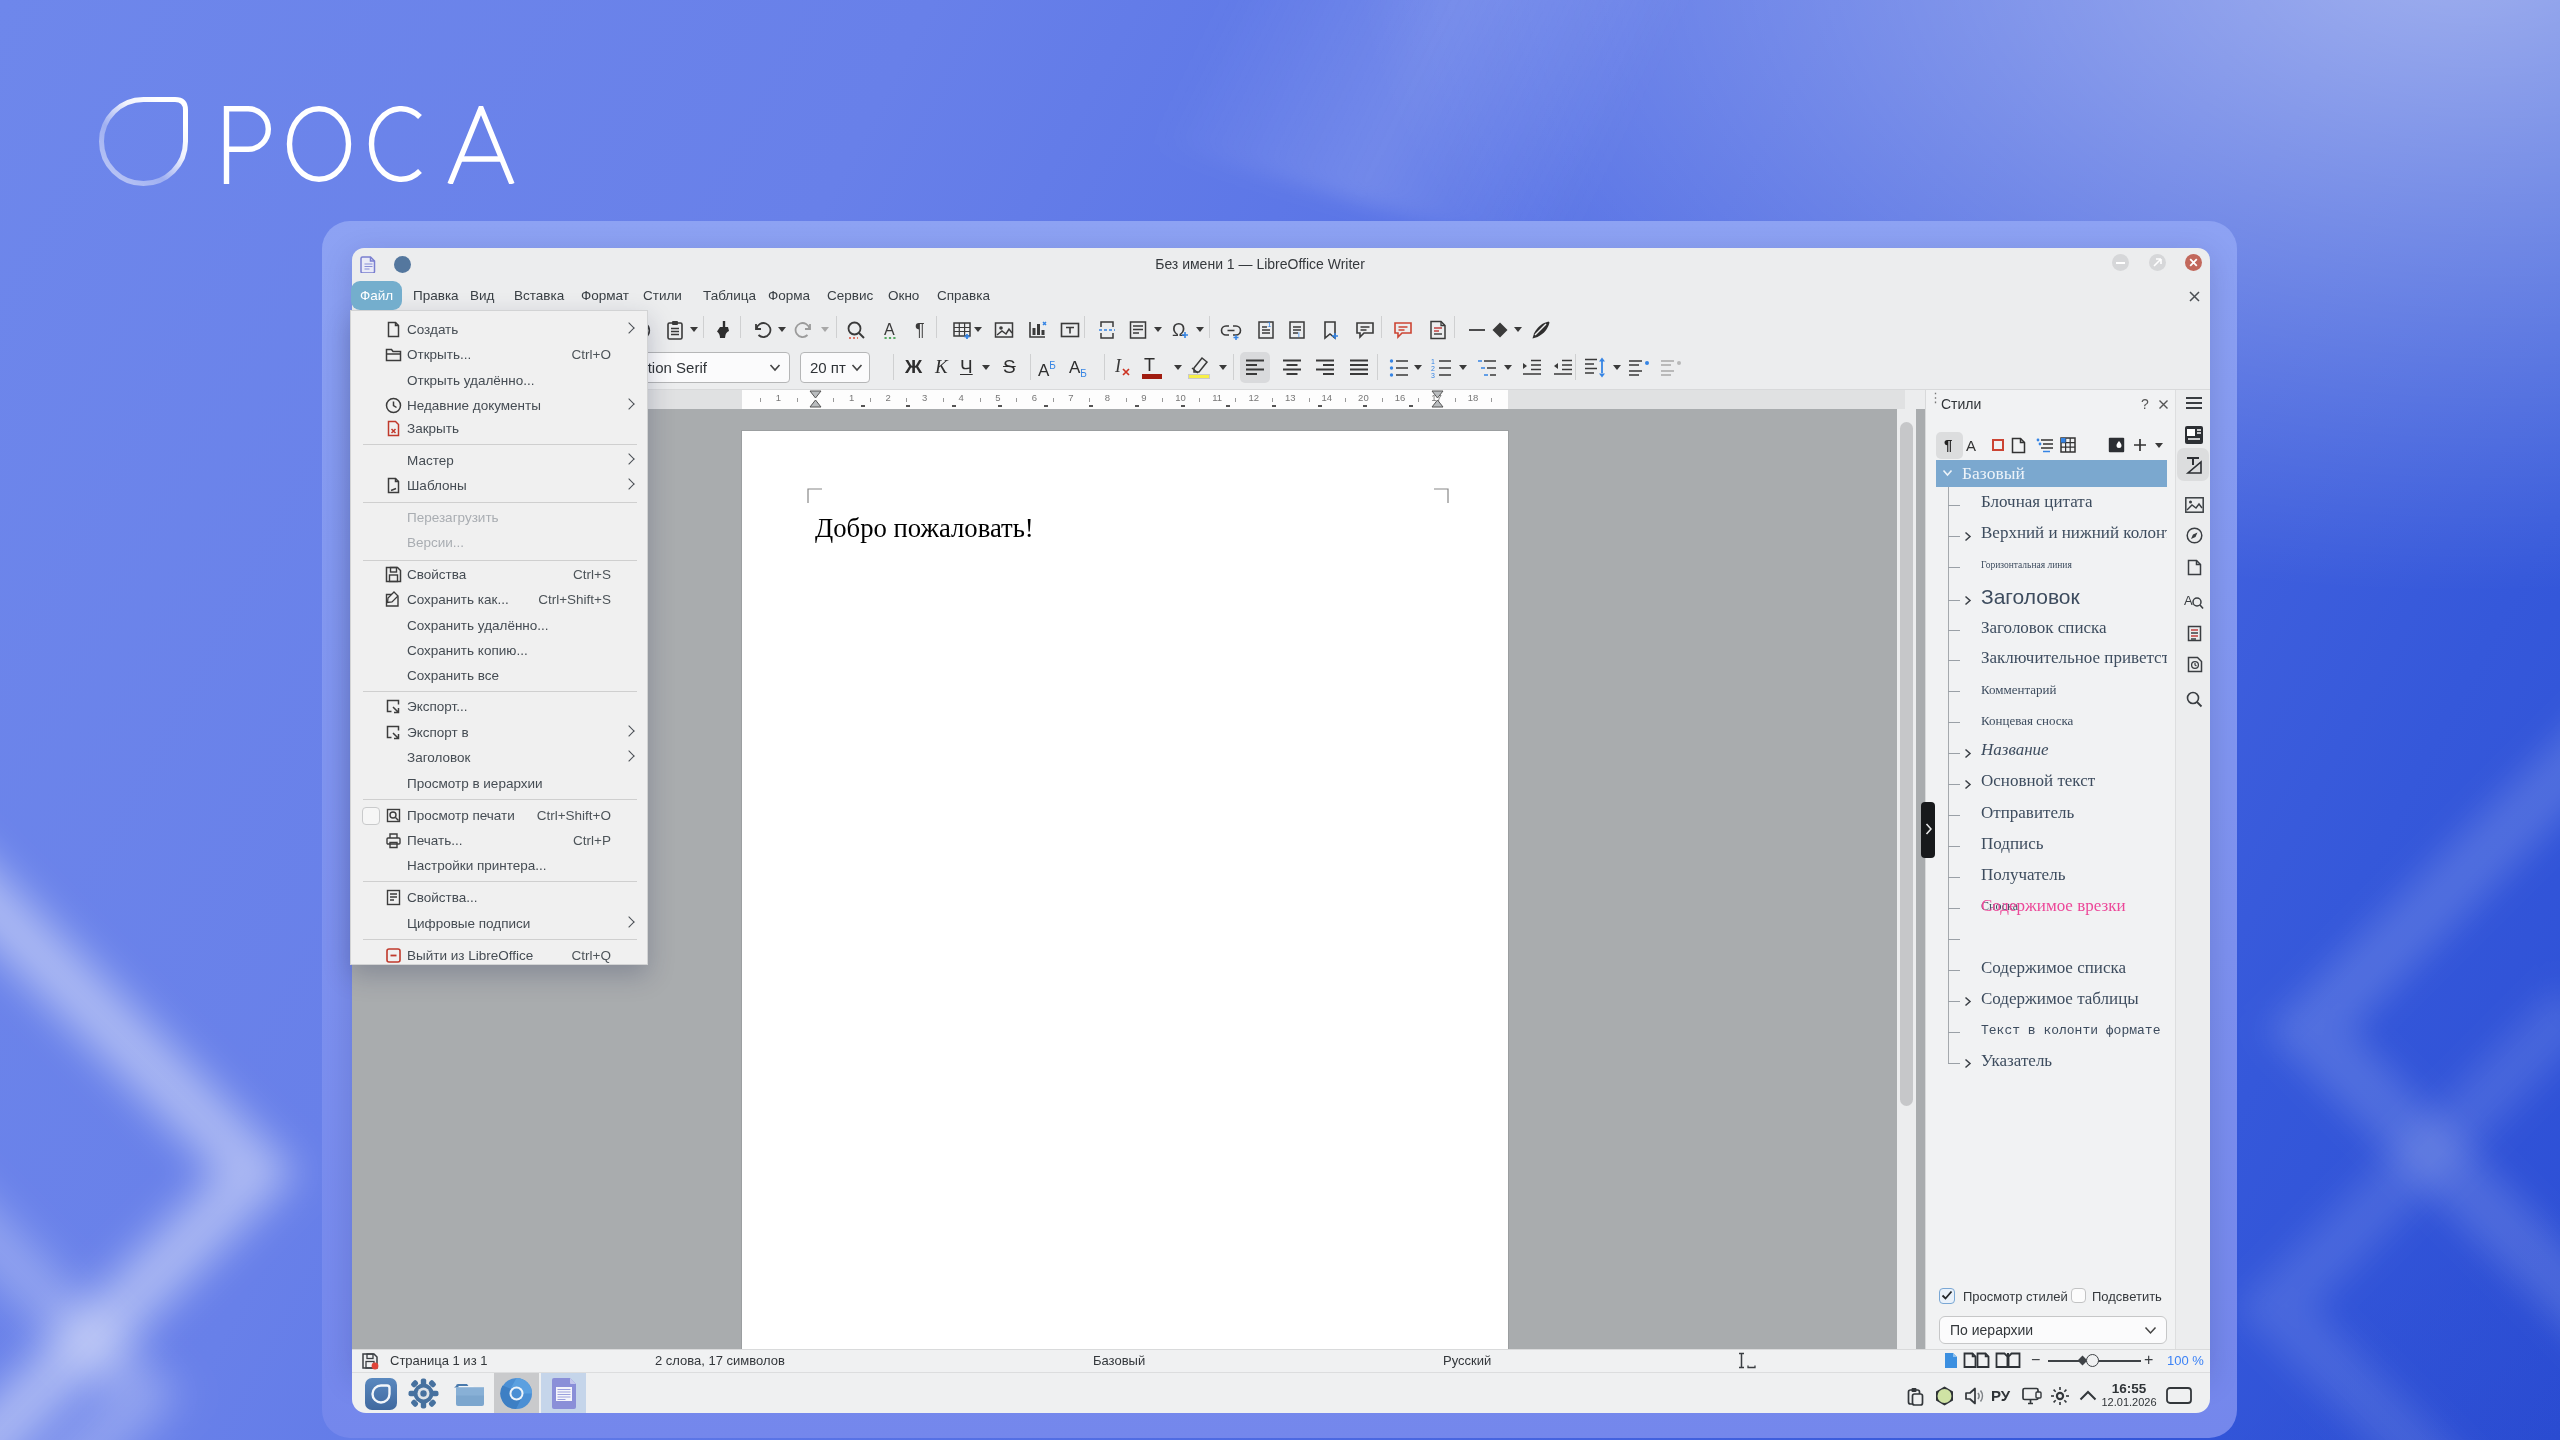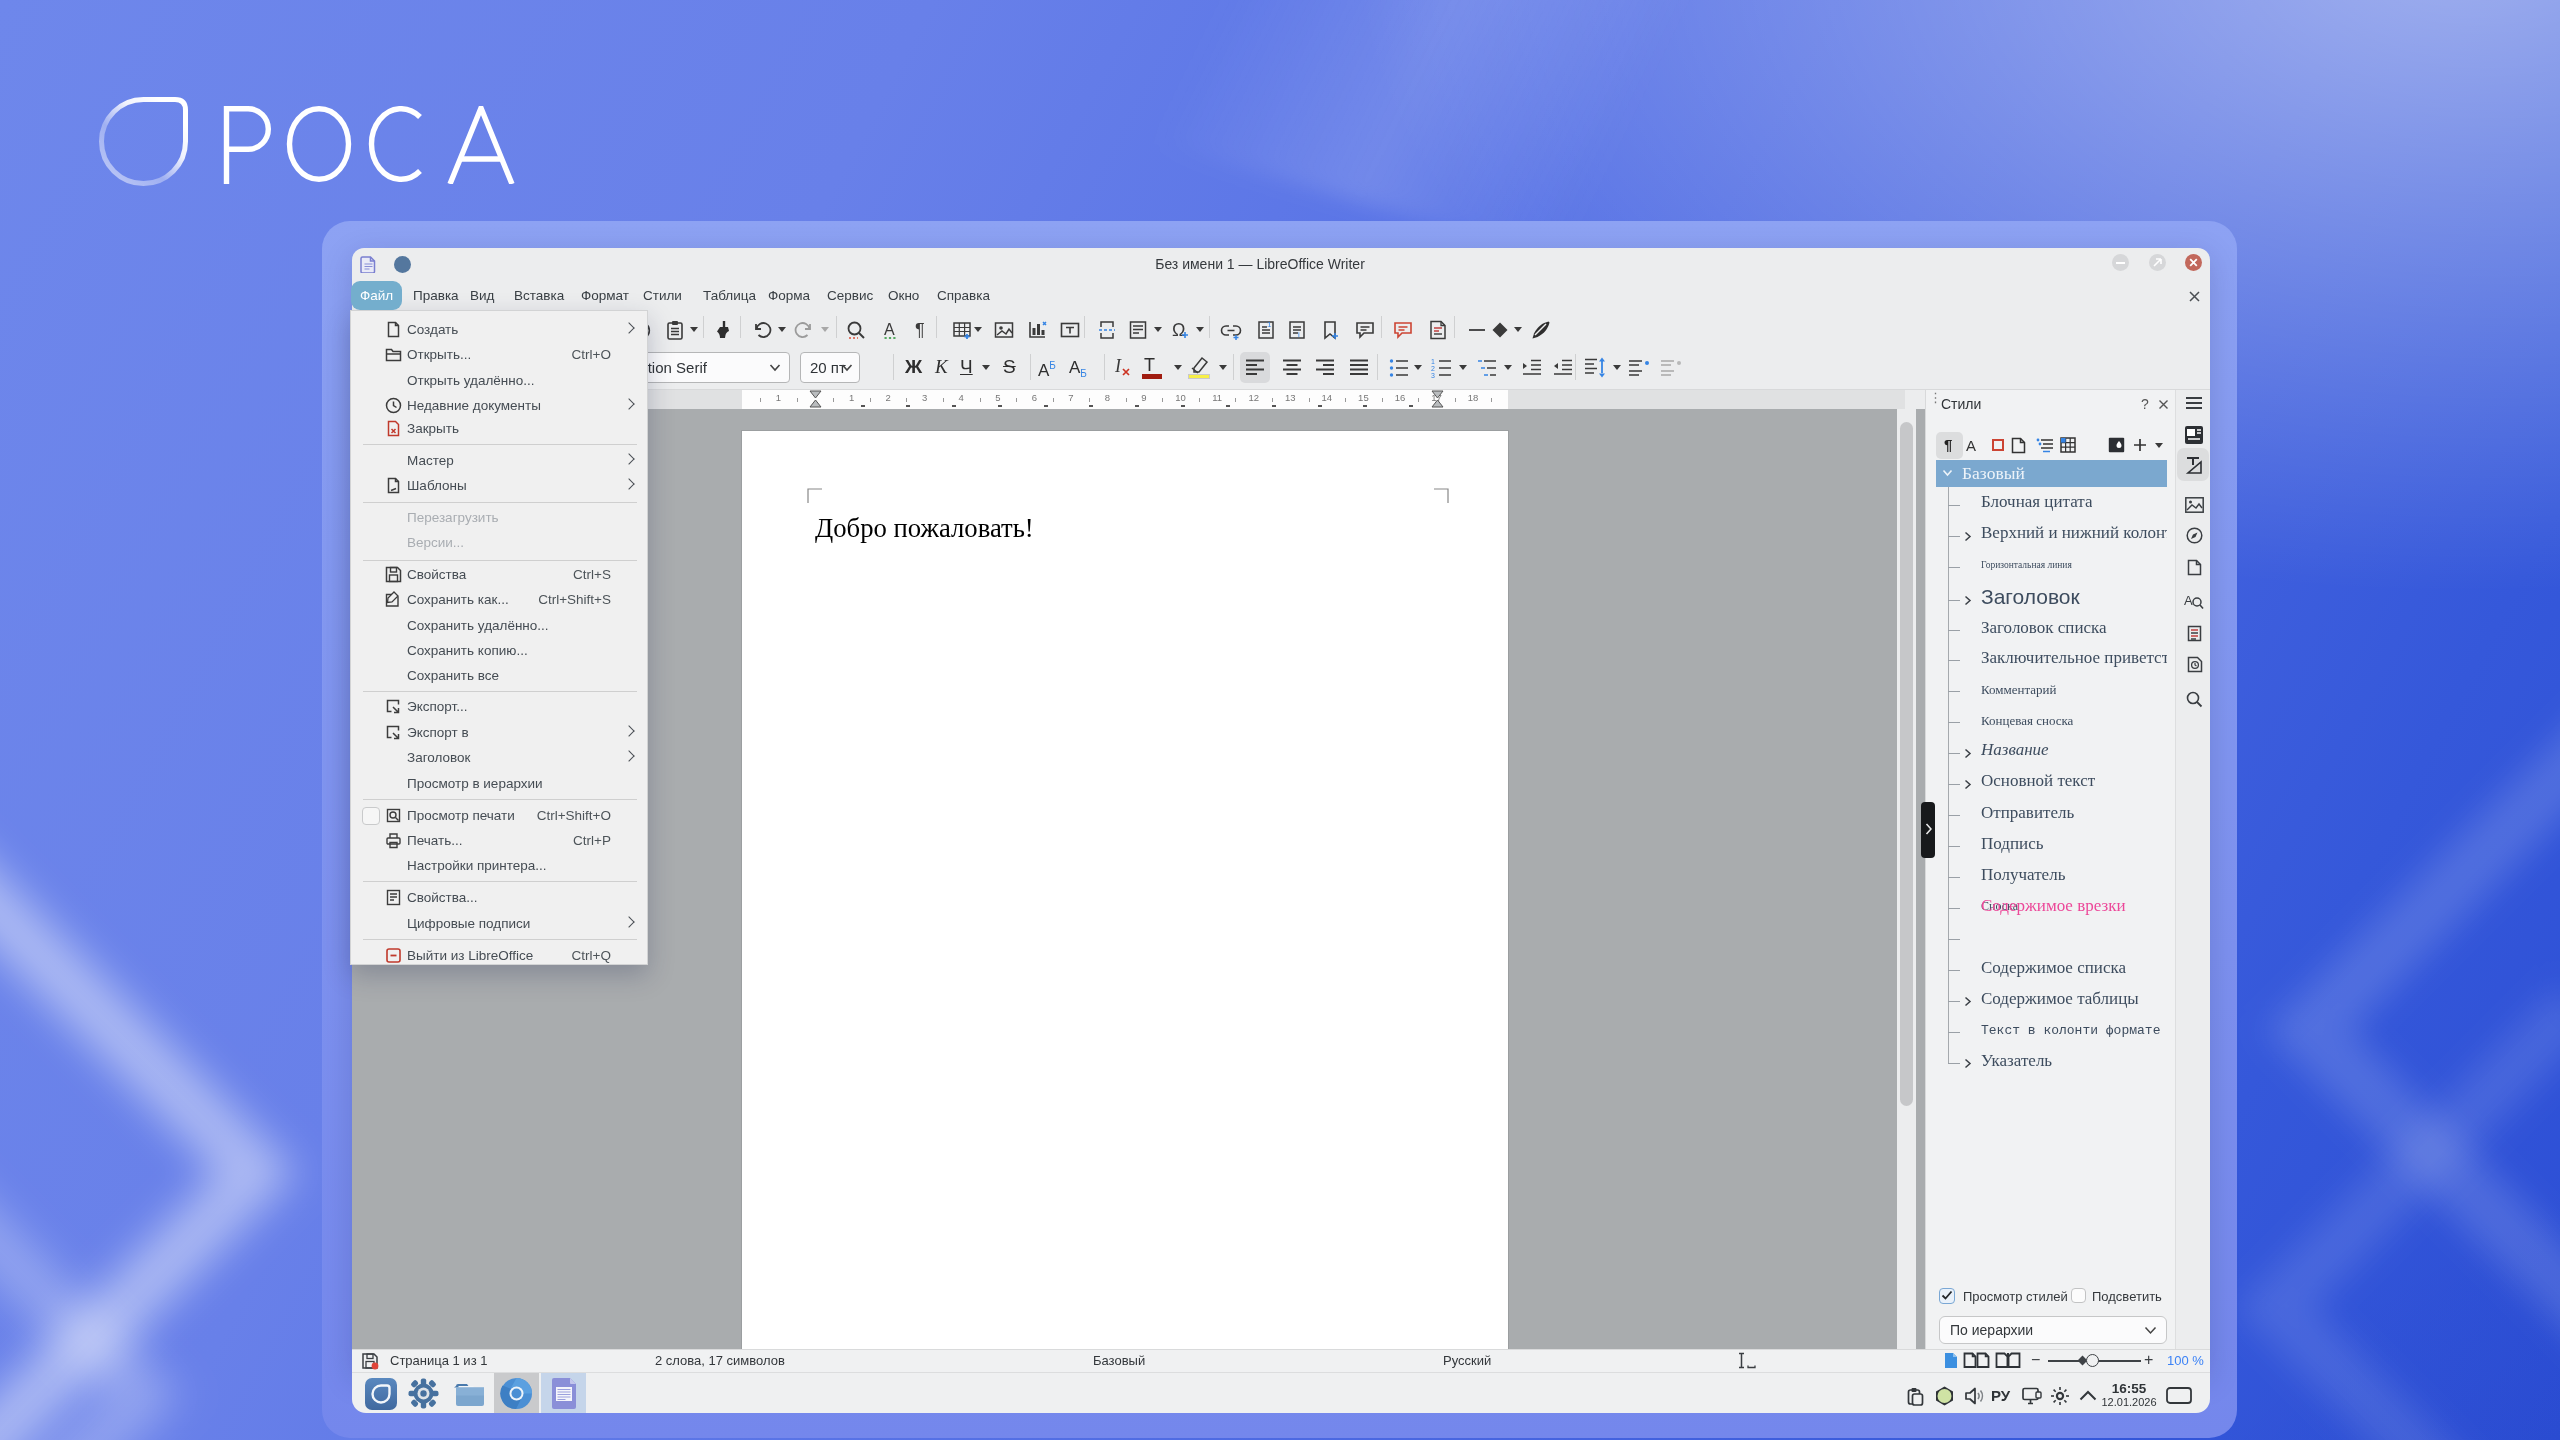--- a/index.html
+++ b/index.html
@@ -256,21 +256,21 @@
  <svg class="abs" style="left:1178px;top:9px" width="22" height="22" viewBox="0 0 22 22">
       <path d="M18.5 2.5 c-6 1.5 -11 5 -14.5 12 l-1.5 5 5 -1.5 c7 -3.5 10.5 -8.5 12 -14.5 z" fill="#2e2e2e"></path>
       <path d="M16 5 l-11 11" stroke="#f0f0f0" stroke-width="1.4"></path>
     </svg>
 </div>
 <div id="tb2">
  <div class="abs" style="left:244px;top:7px;width:194px;height:31px;background:#fbfbfc;border:1px solid #b5b6b7;border-radius:4px;box-sizing:border-box;line-height:29px;font-size:15px;color:#2f3337;padding-left:9px">Liberation Serif
    <svg class="abs" style="right:8px;top:10px" width="12" height="9" viewBox="0 0 12 9">
         <path d="M1.5 2 L6 7 L10.5 2" fill="none" stroke="#444" stroke-width="1.6"></path>
       </svg></div>
- <div class="abs" style="left:448px;top:7px;width:60px;height:31px;background:#fbfbfc;border:1px solid #b5b6b7;border-radius:4px;box-sizing:border-box;line-height:29px;font-size:15px;color:#2f3337;padding-left:9px">20 пт
+ <div class="abs" style="left:448px;top:7px;width:70px;height:31px;background:#fbfbfc;border:1px solid #b5b6b7;border-radius:4px;box-sizing:border-box;line-height:29px;font-size:15px;color:#2f3337;padding-left:9px">20 пт
    <svg class="abs" style="right:6px;top:10px" width="12" height="9" viewBox="0 0 12 9">
         <path d="M1.5 2 L6 7 L10.5 2" fill="none" stroke="#444" stroke-width="1.6"></path>
       </svg></div>
  <div class="sep2" style="left:541px"></div>
  <div class="tbt" style="left:553px;top:11px;font-weight:700;font-size:19px">Ж</div>
  <div class="tbt" style="left:583px;top:11px;font-style:italic;font-size:19px;font-family:'Liberation Serif',serif">К</div>
  <div class="tbt" style="left:608px;top:11px;font-size:19px;text-decoration:underline">Ч</div>
  <div class="dd" style="left:630px;top:20px"></div>
  <div class="tbt" style="left:651px;top:11px;font-size:19px;text-decoration:line-through">S</div>
  <div class="sep2" style="left:678px"></div>
@@ -363,21 +363,21 @@
  <div class="rnum" style="left:997.8px">5</div>
  <div class="rnum" style="left:1034.4px">6</div>
  <div class="rnum" style="left:1070.9px">7</div>
  <div class="rnum" style="left:1107.5px">8</div>
  <div class="rnum" style="left:1144.0px">9</div>
  <div class="rnum" style="left:1180.6px">10</div>
  <div class="rnum" style="left:1217.2px">11</div>
  <div class="rnum" style="left:1253.7px">12</div>
  <div class="rnum" style="left:1290.3px">13</div>
  <div class="rnum" style="left:1326.8px">14</div>
- <div class="rnum" style="left:1363.4px">15</div>
+ <div class="rnum" style="left:1363.4px">20</div>
  <div class="rnum" style="left:1400.0px">16</div>
  <div class="rnum" style="left:1436.5px">17</div>
  <div class="rnum" style="left:1473.1px">18</div>
  <div class="rtick" style="left:760.2px"></div>
  <div class="rtick" style="left:796.7px"></div>
  <div class="rtick" style="left:833.3px"></div>
  <div class="rtick" style="left:869.8px"></div>
  <div class="rtick" style="left:906.4px"></div>
  <div class="rtick" style="left:943.0px"></div>
  <div class="rtick" style="left:979.5px"></div>

